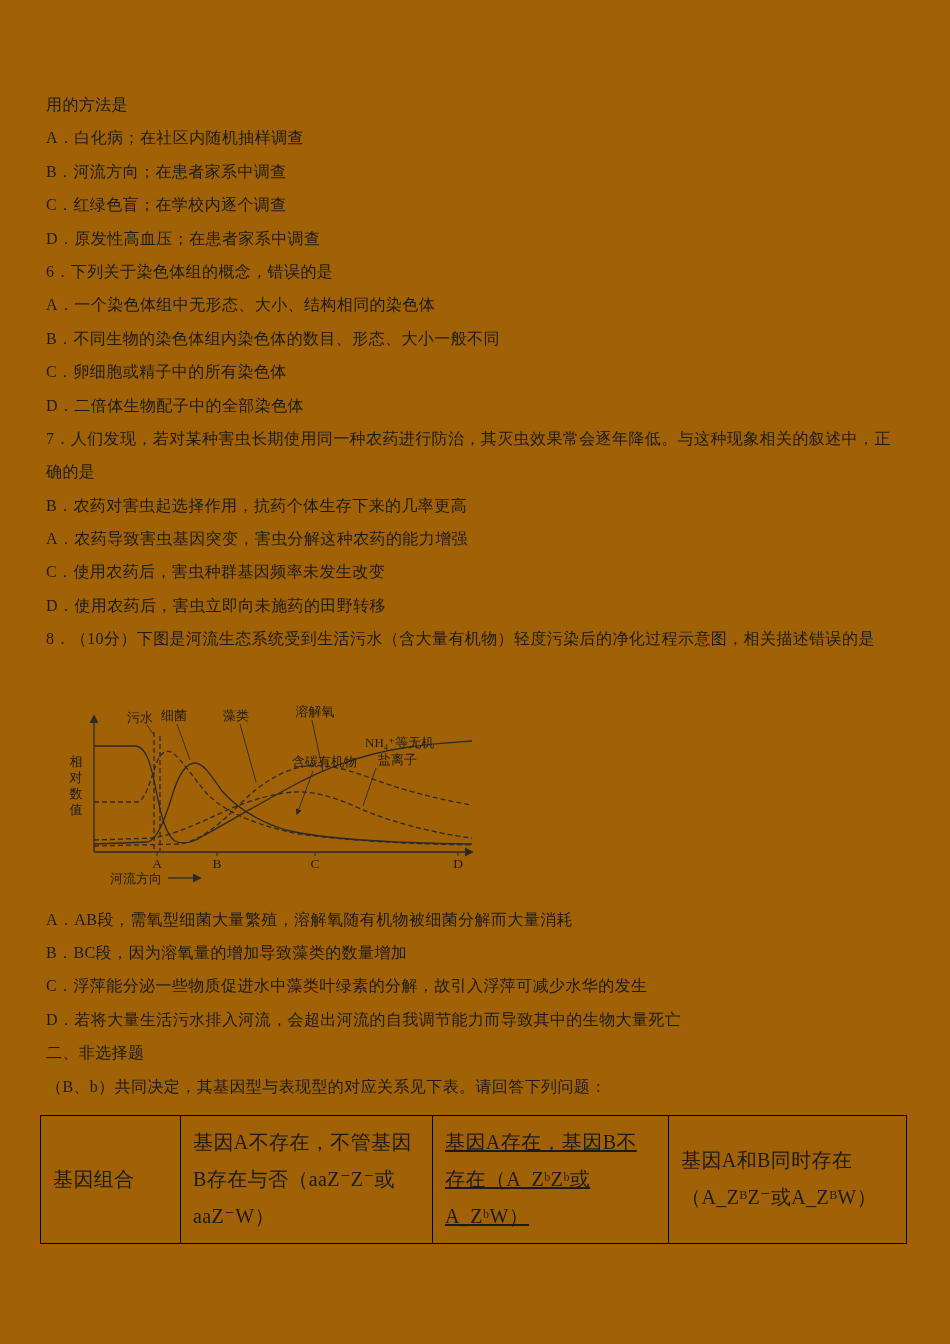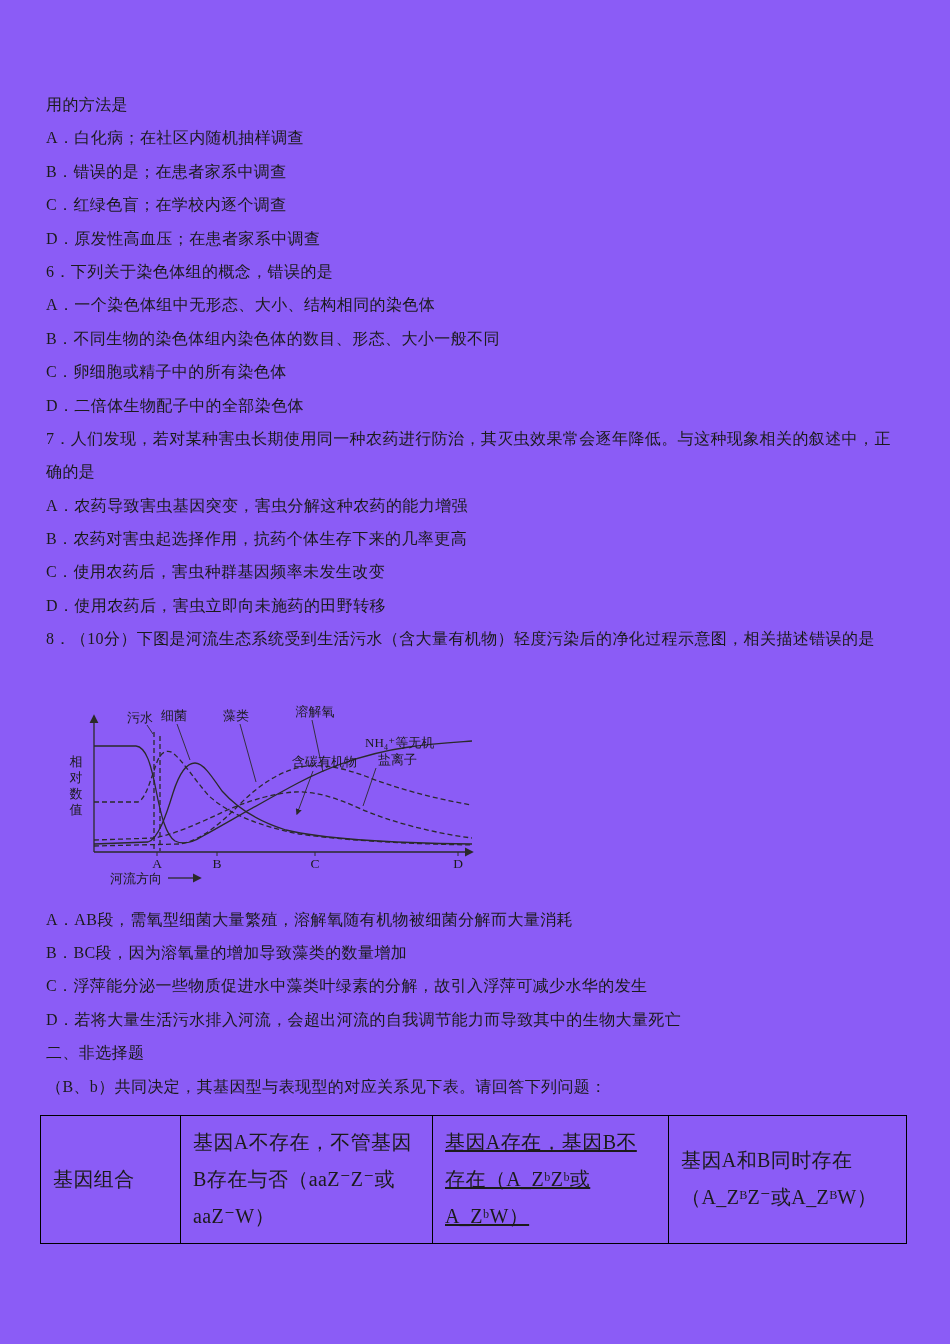--- a/index.html
+++ b/index.html
@@ -1,20 +1,20 @@
 <!DOCTYPE html>
 <html><head>
 <meta charset="utf-8">
 <style>
   * { margin:0; padding:0; box-sizing:border-box; }
   html,body { background:#ffffff; }
   .page {
     position:relative;
     width:950px; height:1344px;
-    background:#8b5cf6;
+    background:#a16207;
     color:#1b1b1b;
     font-family:"Liberation Serif","DejaVu Serif","DejaVu Sans",serif;
     overflow:hidden;
   }
   .text-block { padding:0 46px; }
   .block-1 { padding-top:88px; }
   .ln {
     font-size:16px;
     height:33.4px;
     line-height:33.4px;
@@ -58,32 +58,32 @@
   .gene-table .c4 { width:238px; }
 </style>
 </head>
 <body>
 
 <div class="page">
 
   <div class="text-block block-1">
     <div class="ln">用的方法是</div>
     <div class="ln">A．白化病；在社区内随机抽样调查</div>
-    <div class="ln">B．错误的是；在患者家系中调查</div>
+    <div class="ln">B．河流方向；在患者家系中调查</div>
     <div class="ln">C．红绿色盲；在学校内逐个调查</div>
     <div class="ln">D．原发性高血压；在患者家系中调查</div>
     <div class="ln">6．下列关于染色体组的概念，错误的是</div>
     <div class="ln">A．一个染色体组中无形态、大小、结构相同的染色体</div>
     <div class="ln">B．不同生物的染色体组内染色体的数目、形态、大小一般不同</div>
     <div class="ln">C．卵细胞或精子中的所有染色体</div>
     <div class="ln">D．二倍体生物配子中的全部染色体</div>
     <div class="ln">7．人们发现，若对某种害虫长期使用同一种农药进行防治，其灭虫效果常会逐年降低。与这种现象相关的叙述中，正</div>
     <div class="ln">确的是</div>
+    <div class="ln">B．农药对害虫起选择作用，抗药个体生存下来的几率更高</div>
     <div class="ln">A．农药导致害虫基因突变，害虫分解这种农药的能力增强</div>
-    <div class="ln">B．农药对害虫起选择作用，抗药个体生存下来的几率更高</div>
     <div class="ln">C．使用农药后，害虫种群基因频率未发生改变</div>
     <div class="ln">D．使用农药后，害虫立即向未施药的田野转移</div>
     <div class="ln">8．（10分）下图是河流生态系统受到生活污水（含大量有机物）轻度污染后的净化过程示意图，相关描述错误的是</div>
   </div>
 
   <div class="diagram-wrap">
     <svg width="432" height="185" viewBox="0 0 432 185">
       <defs>
         <marker id="arr" viewBox="0 0 10 10" refX="8" refY="5" markerWidth="7" markerHeight="7" orient="auto-start-reverse">
           <path d="M0,0 L10,5 L0,10 z" fill="#2a2a2a"></path>

